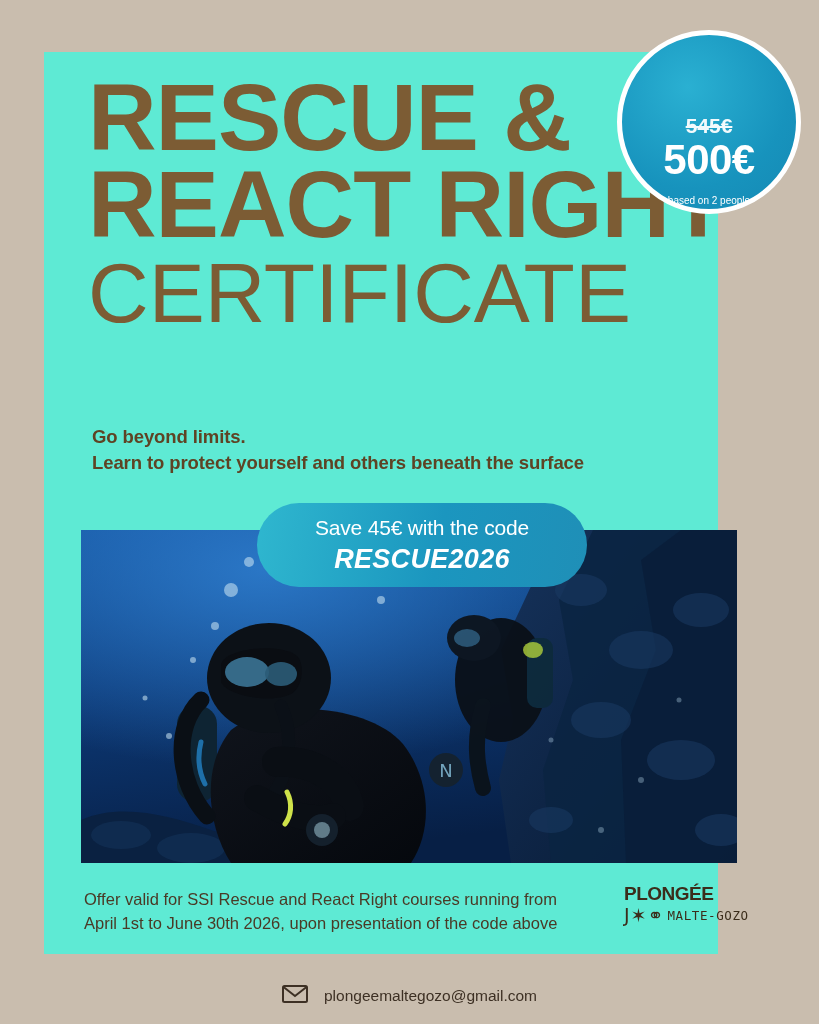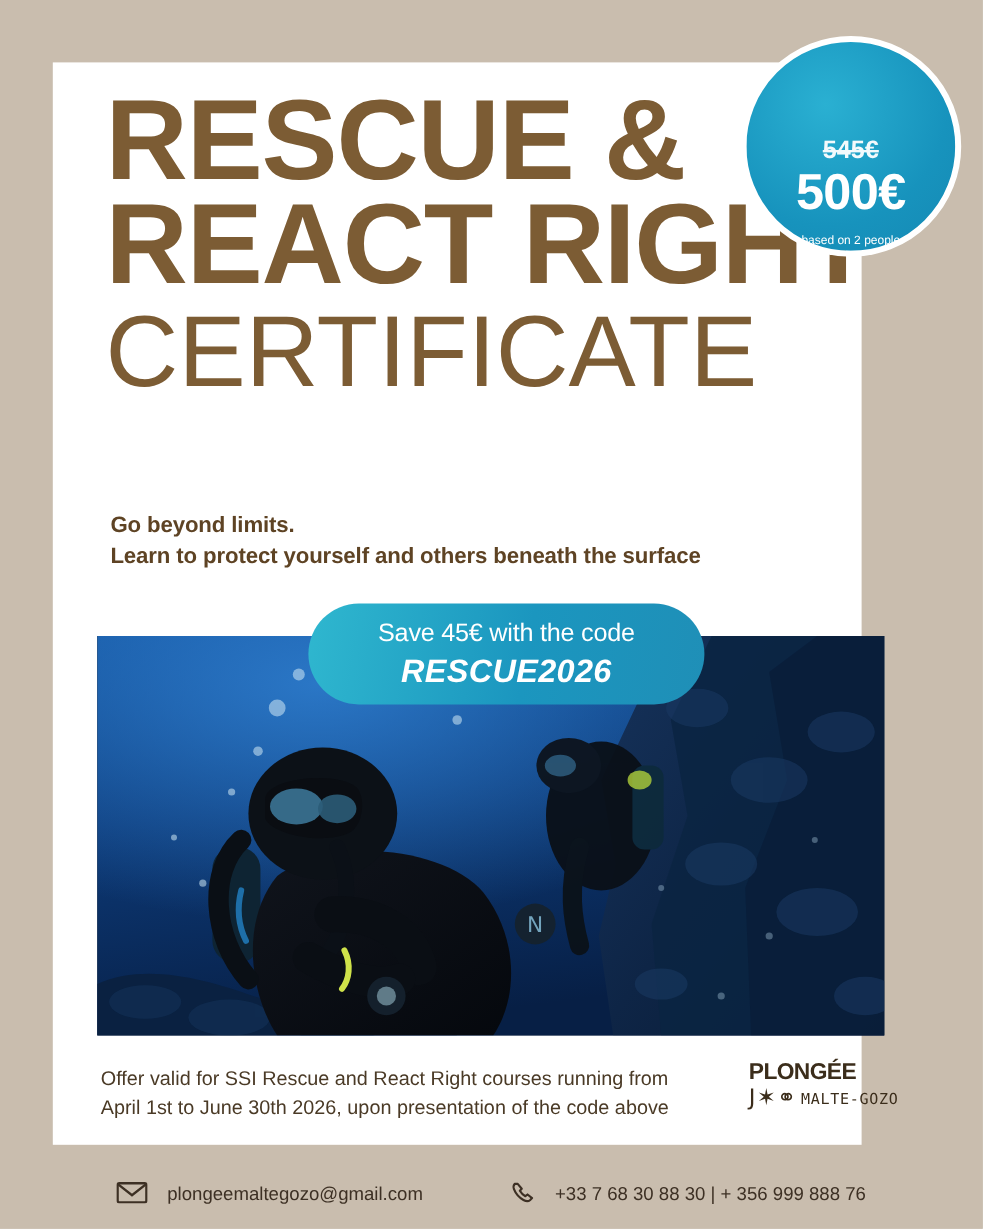--- a/index.html
+++ b/index.html
@@ -18,21 +18,21 @@
     left: 0; top: 0;
     width: 819px; height: 1024px;
     background: #c9bdae;
   }
   .card {
     position: absolute;
     left: 44px;
     top: 52px;
     width: 674px;
     height: 902px;
-    background: #ffffff;
+    background: #5eead4;
   }
   
   .title-block {
     position: absolute;
     left: 44px;
     top: 22px;
     width: 700px;
   }
   .title-line {
     font-family: "Liberation Sans", sans-serif;
@@ -356,23 +356,15 @@
   <div class="contact">
     <div class="contact-item">
       <span class="contact-icon">
         <svg width="26" height="18" viewBox="0 0 26 18">
           <rect x="1" y="1" width="24" height="16" rx="1.5" fill="none" stroke="#3d3024" stroke-width="2"></rect>
           <path d="M1.5 2 L13 11 L24.5 2" fill="none" stroke="#3d3024" stroke-width="2"></path>
         </svg>
       </span>
       <span>plongeemaltegozo@gmail.com</span>
     </div>
-    <div class="contact-item">
-      <span class="contact-icon">
-        <svg width="20" height="20" viewBox="0 0 20 20">
-          <path d="M3 2.5 C2 3.6 1.6 5.2 2.4 7.2 C3.8 10.8 6.6 14 10.2 16 C12.4 17.2 14.4 17.2 15.6 16.2 L17.4 14.4 L13.6 11.4 L11.8 12.8 C10.2 12 8.2 10 7.2 8.3 L8.8 6.6 L5.4 2.6 Z" fill="none" stroke="#3d3024" stroke-width="1.8" stroke-linejoin="round"></path>
-        </svg>
-      </span>
-      <span>+33 7 68 30 88 30 | + 356 999 888 76</span>
-    </div>
   </div>
 
 </div>
 
 </body></html>

